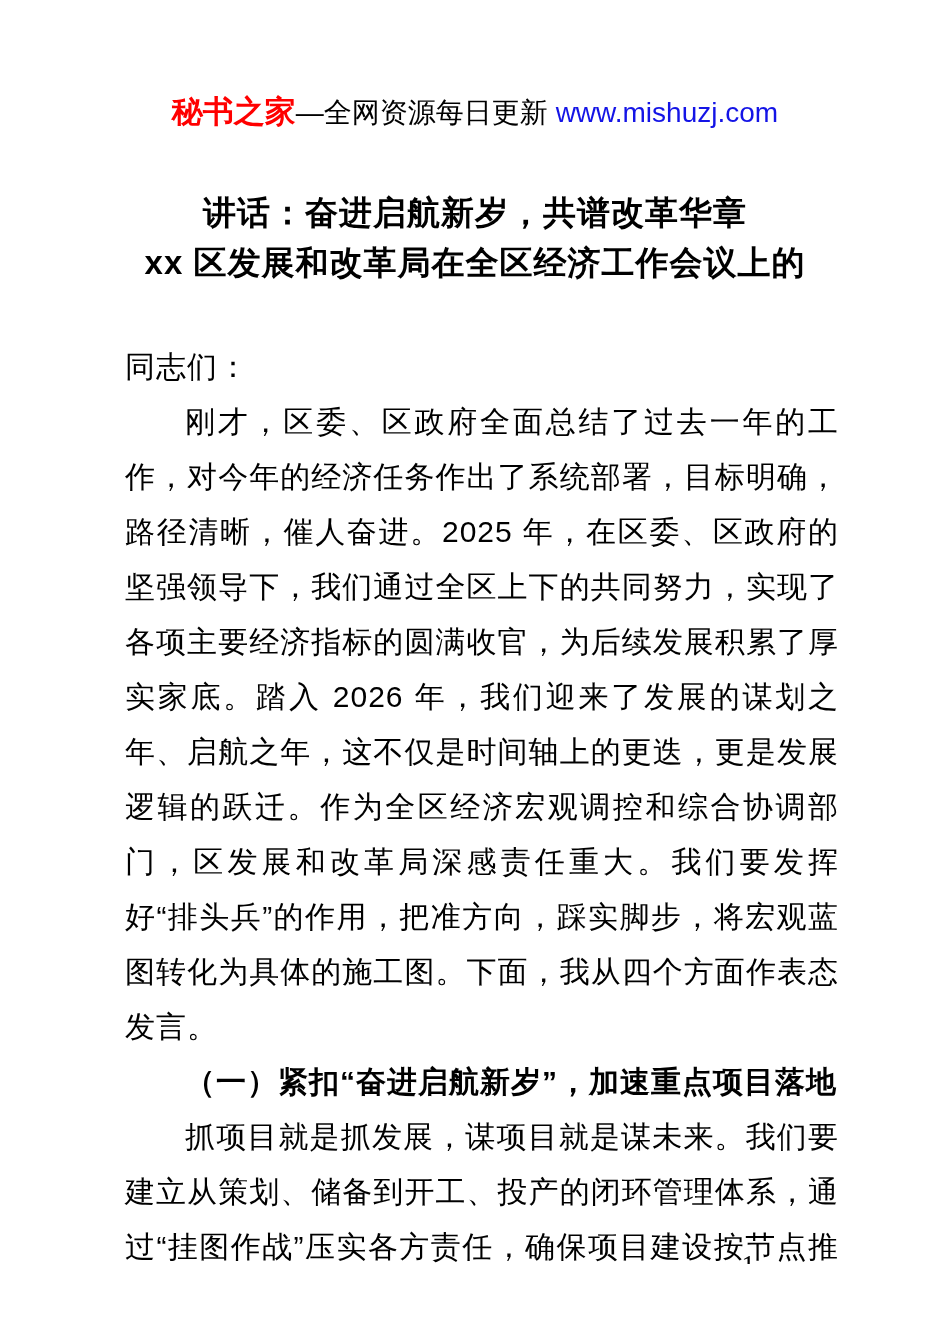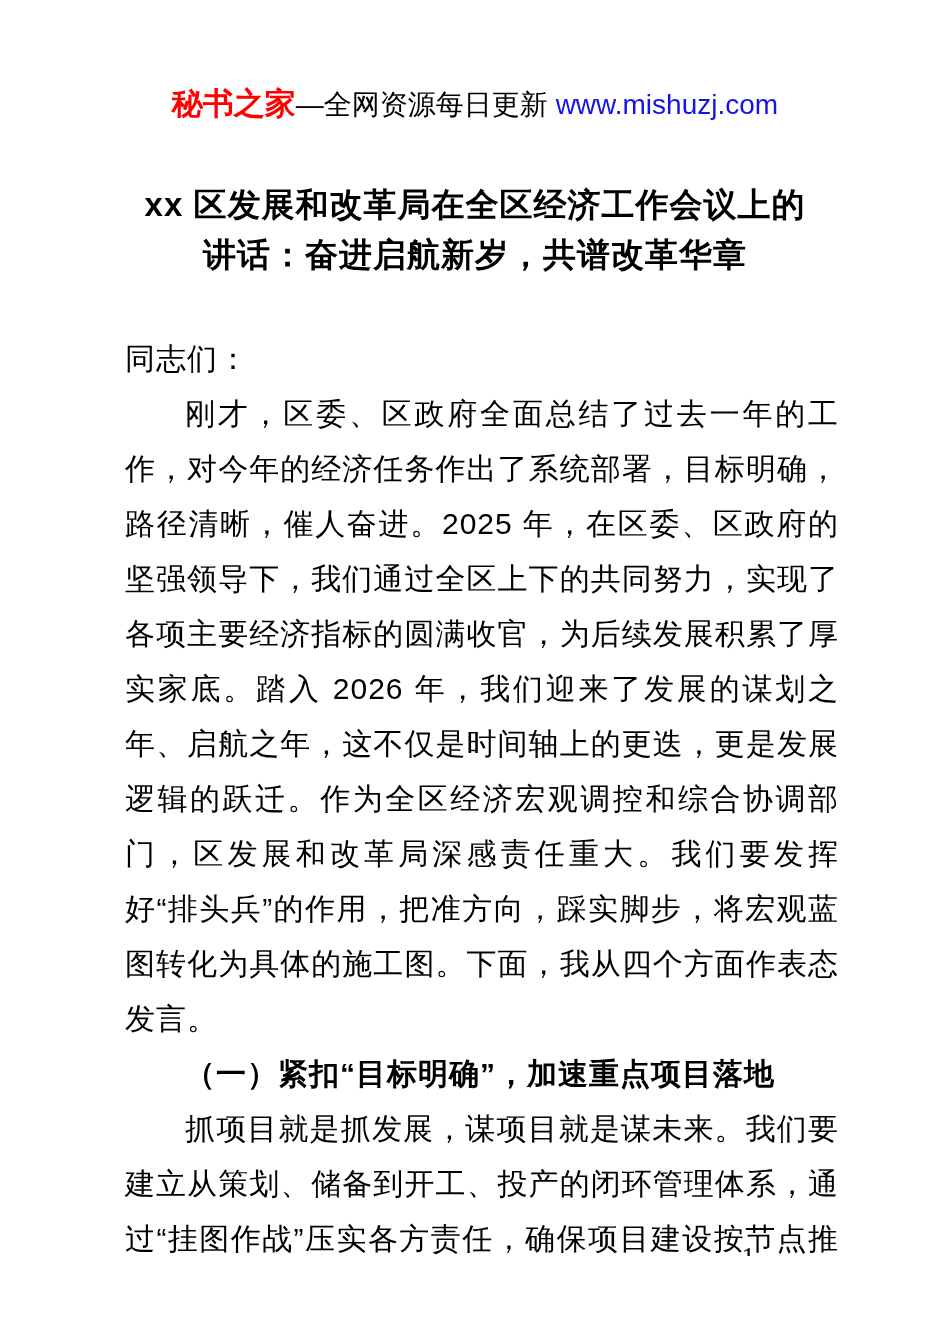--- a/index.html
+++ b/index.html
@@ -4,21 +4,21 @@
   <style>
     html, body {
       margin: 0;
       padding: 0;
       background: #ffffff;
     }
     .page {
       position: relative;
       width: 950px;
       height: 1256px;
-      margin: 0 auto;
+      margin: 8px auto;
       background: var(--page_bg, #ffffff);
       overflow: hidden;
       font-family: "Liberation Sans", sans-serif;
       color: var(--text_black, #000000);
     }
     
     .doc-header {
       position: absolute;
       top: 84px;
       left: 0;
@@ -96,28 +96,28 @@
 </head>
 <body>
 
 <div class="page">
 
   <div class="doc-header">
     <span class="site-name">秘书之家</span><span class="tagline">—全网资源每日更新 </span><span class="site-url">www.mishuzj.com</span>
   </div>
 
   <h1 class="doc-title">
+    <span class="title-line">讲话：奋进启航新岁，共谱改革华章</span>
     <span class="title-line">xx 区发展和改革局在全区经济工作会议上的</span>
-    <span class="title-line">讲话：奋进启航新岁，共谱改革华章</span>
   </h1>
 
   <div class="doc-body">
     <p class="salutation">同志们：</p>
     <p class="para">刚才，区委、区政府全面总结了过去一年的工作，对今年的经济任务作出了系统部署，目标明确，路径清晰，催人奋进。2025 年，在区委、区政府的坚强领导下，我们通过全区上下的共同努力，实现了各项主要经济指标的圆满收官，为后续发展积累了厚实家底。踏入 2026 年，我们迎来了发展的谋划之年、启航之年，这不仅是时间轴上的更迭，更是发展逻辑的跃迁。作为全区经济宏观调控和综合协调部门，区发展和改革局深感责任重大。我们要发挥好“排头兵”的作用，把准方向，踩实脚步，将宏观蓝图转化为具体的施工图。下面，我从四个方面作表态发言。</p>
-    <p class="heading2">（一）紧扣“目标明确”，加速重点项目落地</p>
+    <p class="heading2">（一）紧扣“奋进启航新岁”，加速重点项目落地</p>
     <p class="para">抓项目就是抓发展，谋项目就是谋未来。我们要建立从策划、储备到开工、投产的闭环管理体系，通过“挂图作战”压实各方责任，确保项目建设按节点推进。首先是强化项目储备，紧盯国家产业政策导向，谋划一批具有全局性、牵引性的重大</p>
   </div>
 
   <div class="page-footer">
     <span class="footer-dash">—</span><span class="page-num">1</span><span class="footer-dash">—</span>
   </div>
 
 </div>
 
 </body></html>

